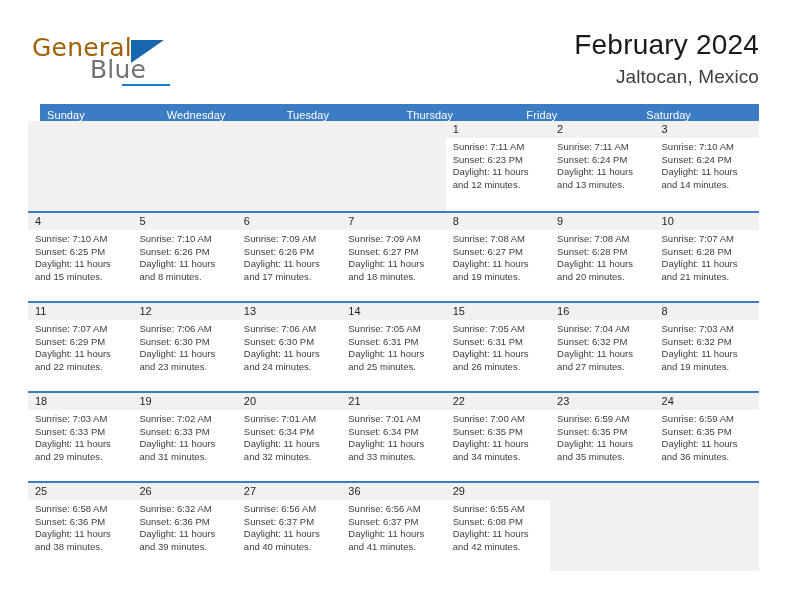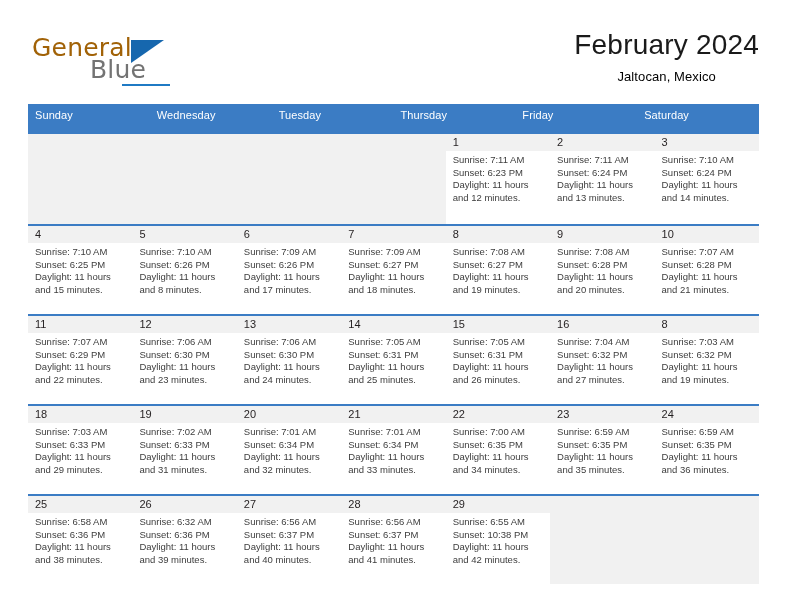--- a/index.html
+++ b/index.html
@@ -73,49 +73,50 @@
     top: 50px;
     width: 48px;
     height: 2px;
     background: #1f7ac4;
   }
 
   .title-block {
     position: absolute;
     right: 0;
     top: 0;
-    text-align: center;
+    text-align: right;
   }
   .cal-title {
     font-size: 28px;
     font-weight: 400;
     color: #1a1a1a;
     line-height: 34px;
     letter-spacing: 0.2px;
   }
   .cal-subtitle {
-    font-size: 13px;
+    font-size: 19px;
     font-weight: 400;
-    color: #000000;
+    color: #404040;
     line-height: 20px;
     margin-top: 5px;
     letter-spacing: 0.1px;
   }
 
   
   .calendar {
     position: absolute;
     left: 28px;
     top: 104px;
     width: 731px;
   }
   .weekday-row {
     display: flex;
     background: #3b7cc4;
-    height: 30px;
+    height: 17px;
+    margin-left: 12px;
   }
   .weekday {
     flex: 1 1 0;
     color: #ffffff;
     font-size: 11px;
     line-height: 22px;
     padding-left: 7px;
     box-sizing: border-box;
     letter-spacing: 0.1px;
   }
@@ -452,33 +453,33 @@
           <div class="day-cell">
             <div class="day-number-band">27</div>
             <div class="day-body">
               <div>Sunrise: 6:56 AM</div>
               <div>Sunset: 6:37 PM</div>
               <div>Daylight: 11 hours</div>
               <div>and 40 minutes.</div>
             </div>
           </div>
           <div class="day-cell">
-            <div class="day-number-band">28</div>
+            <div class="day-number-band">36</div>
             <div class="day-body">
               <div>Sunrise: 6:56 AM</div>
               <div>Sunset: 6:37 PM</div>
               <div>Daylight: 11 hours</div>
               <div>and 41 minutes.</div>
             </div>
           </div>
           <div class="day-cell">
             <div class="day-number-band">29</div>
             <div class="day-body">
               <div>Sunrise: 6:55 AM</div>
-              <div>Sunset: 10:38 PM</div>
+              <div>Sunset: 6:08 PM</div>
               <div>Daylight: 11 hours</div>
               <div>and 42 minutes.</div>
             </div>
           </div>
           <div class="day-cell empty">
             <div class="day-number-band"></div>
           </div>
           <div class="day-cell empty">
             <div class="day-number-band"></div>
           </div>

